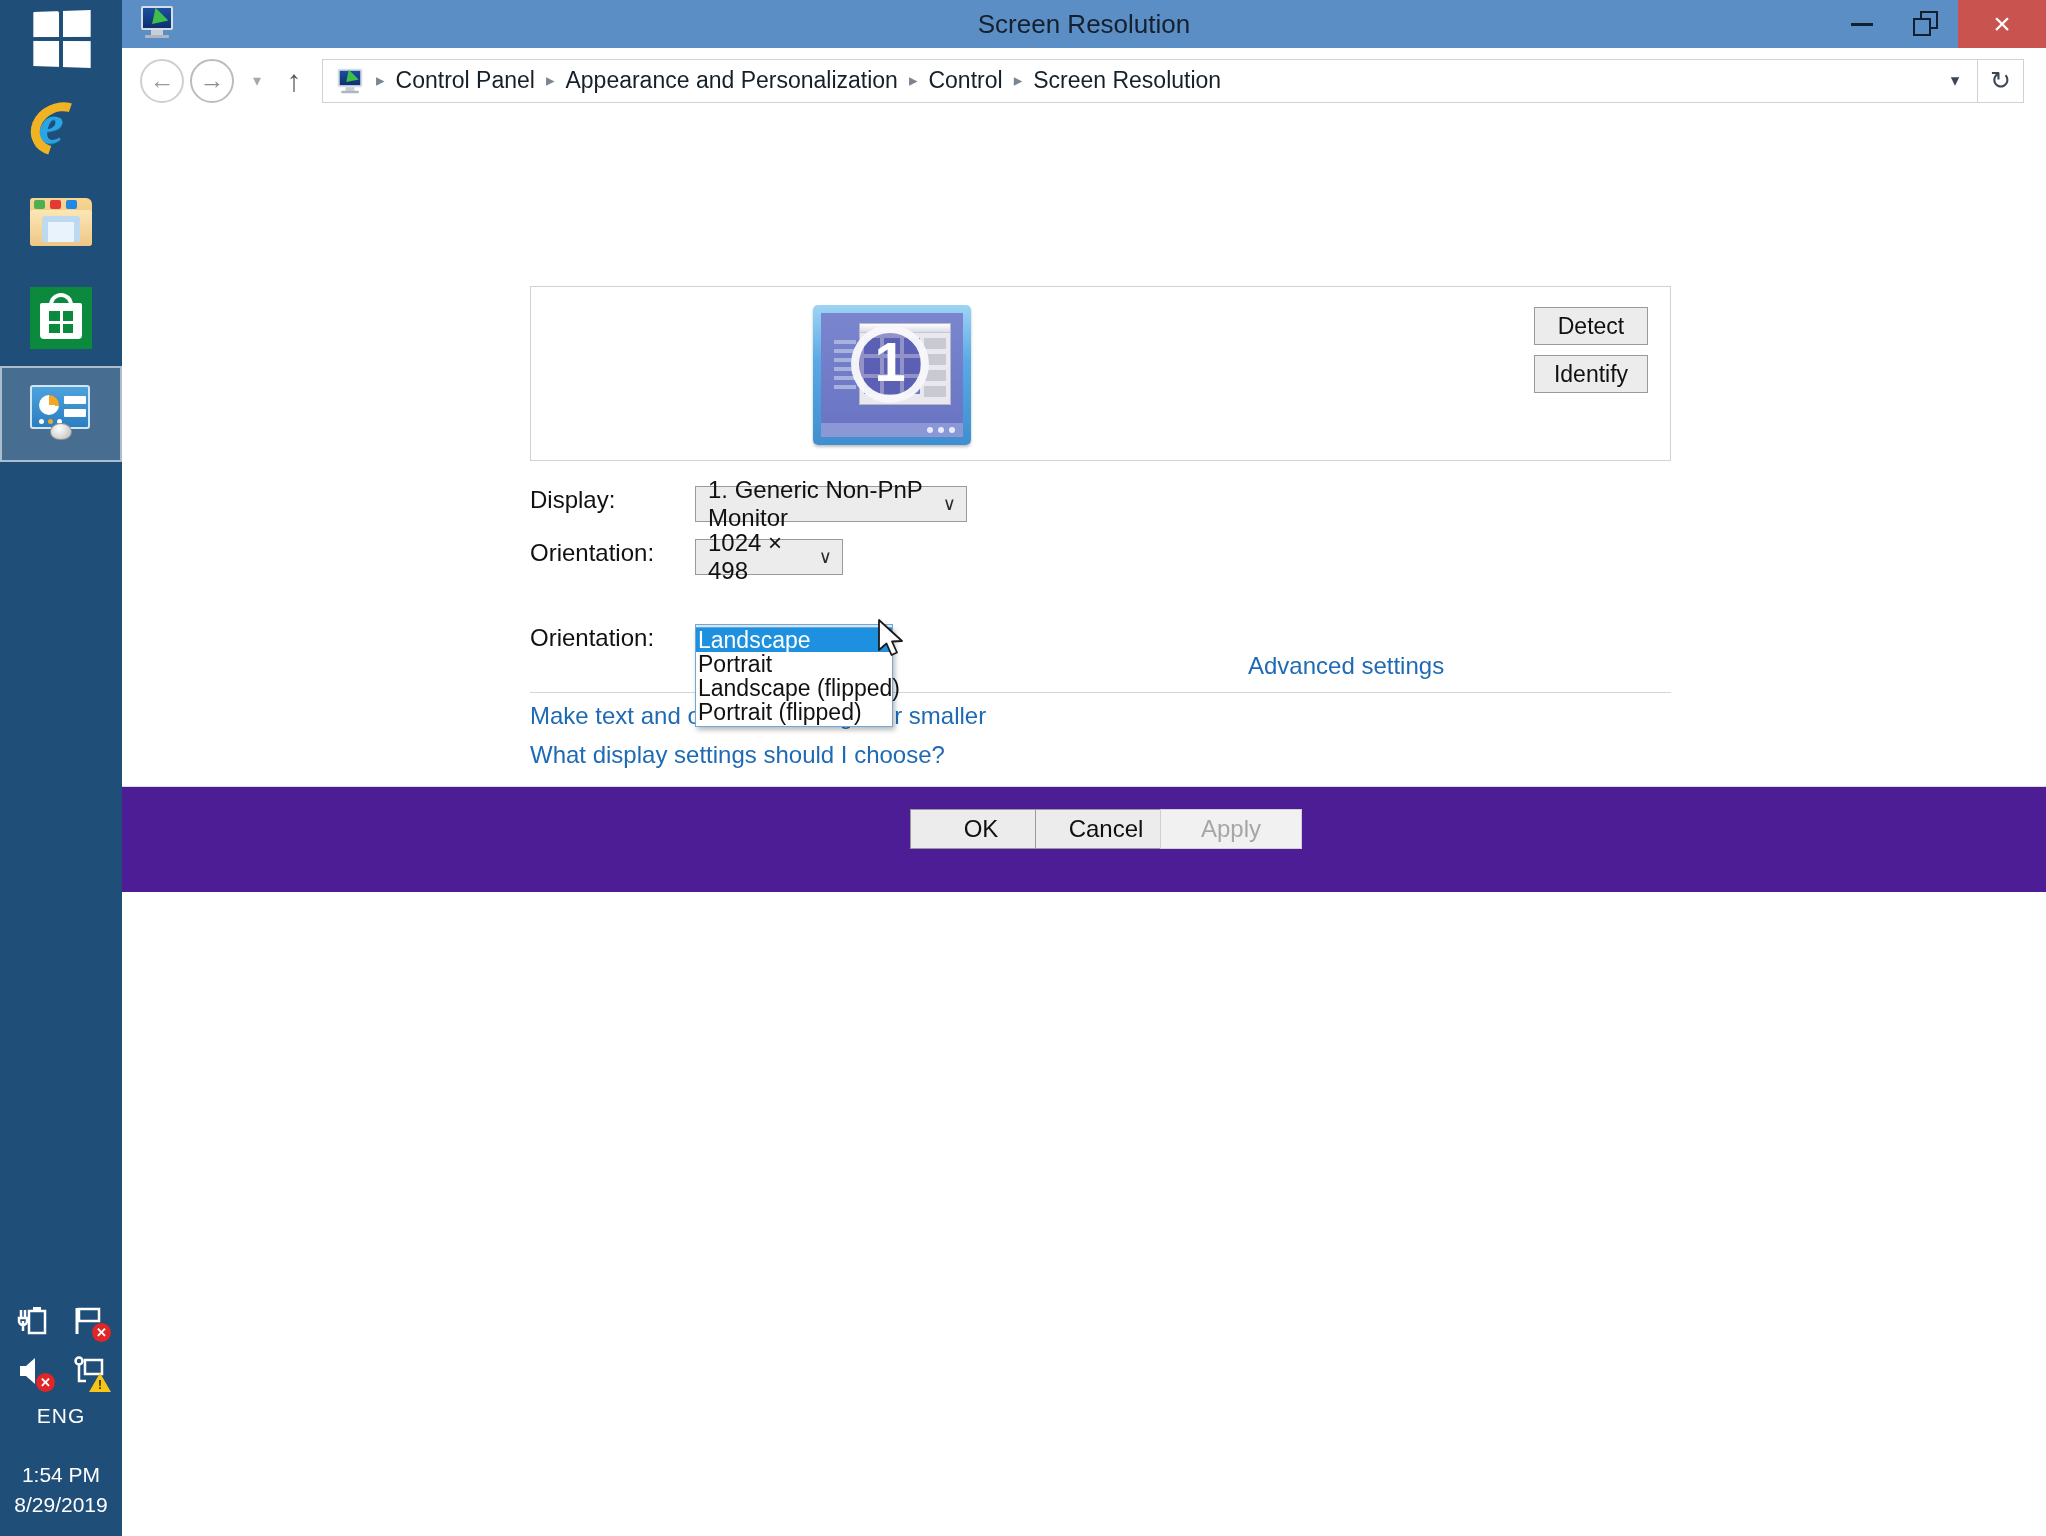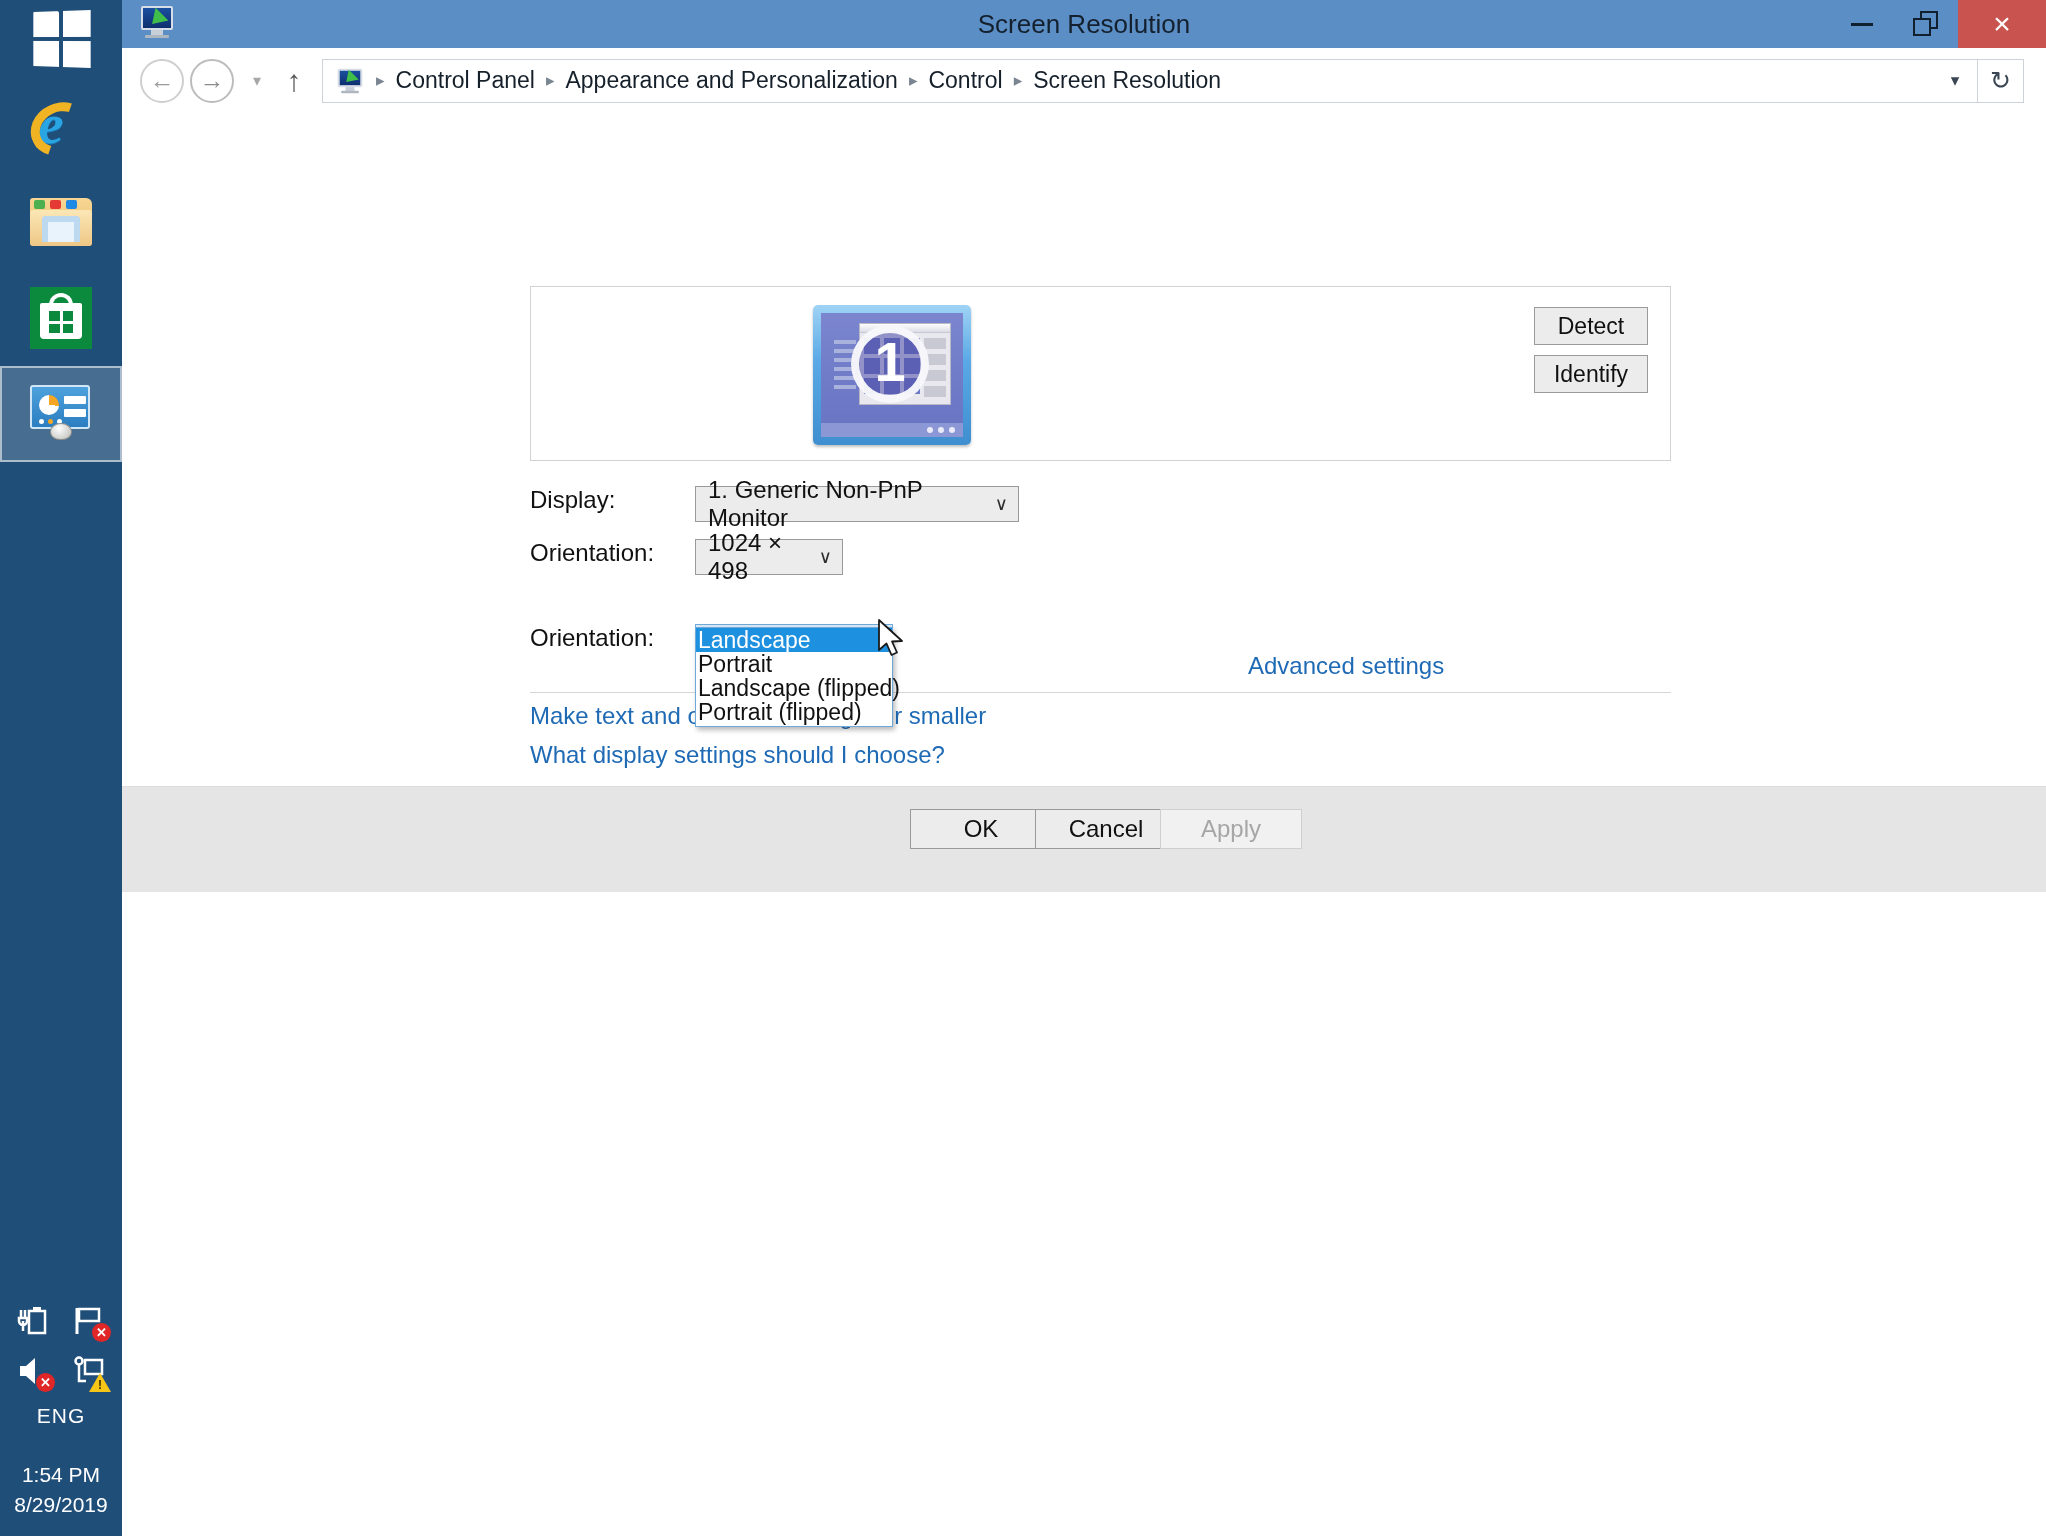--- a/index.html
+++ b/index.html
@@ -395,21 +395,21 @@
   #row-resolution { left: 408px; top: 425px; }
   #row-orientation { left: 408px; top: 478px; margin-top: 32px; }
 
   .combo {
     height: 36px; background: #ececec;
     border: 1px solid #9a9a9a;
     display: flex; align-items: center; justify-content: space-between;
     padding: 0 10px 0 12px;
     font-size: 24px; color: #111111;
   }
-  #display-combo { width: 324px; }
+  #display-combo { width: 272px; }
   #resolution-combo { width: 148px; }
   #orientation-combo {
     width: 198px; height: 38px;
     background: #dbeaf7; border: 1px solid #6ea9d9;
   }
   .combo .caret { font-size: 18px; color: #2c2c2c; margin-left: 10px; }
 
   #orientation-list {
     position: absolute; left: 573px; top: 513px;
     width: 198px;
@@ -443,21 +443,21 @@
     position: absolute; left: 408px; top: 627px;
     font-size: 24px; color: #1f6ab5;
   }
 
   #footer-sep {
     position: absolute; left: 0; top: 672px;
     width: 1924px; height: 1px; background: #dcdcdc;
   }
   #footer {
     position: absolute; left: 0; top: 673px;
-    width: 1924px; height: 105px; background: #e5e5e5; padding-left: 8px;
+    width: 1924px; height: 105px; background: #4c1d95; padding-left: 8px;
   }
   .footer-btn {
     position: absolute; top: 22px;
     width: 142px; height: 40px;
     background: #ececec; border: 1px solid #9a9a9a;
     font-size: 24px; color: #101010;
     display: flex; align-items: center; justify-content: center;
   }
   #ok-btn { left: 788px; }
   #cancel-btn { left: 913px; }

